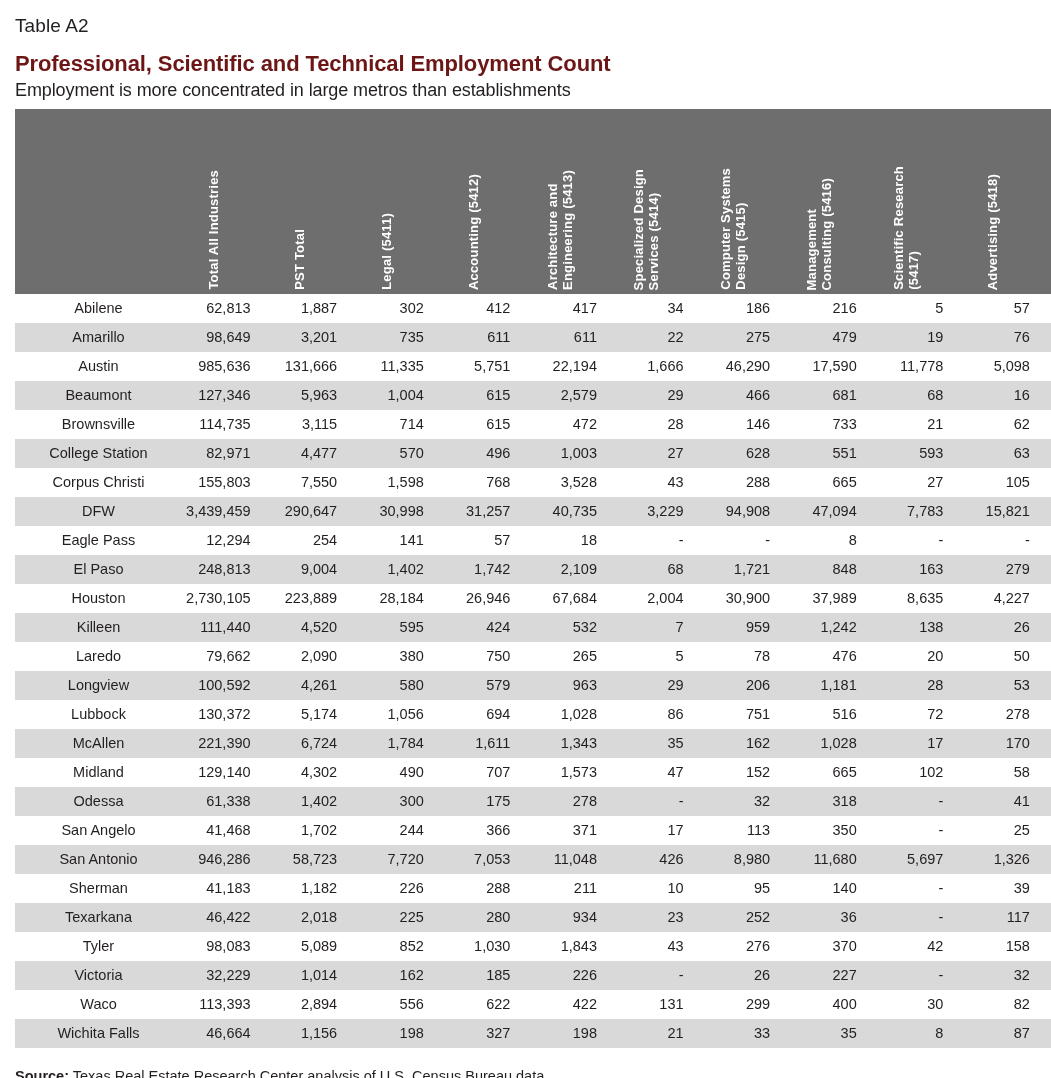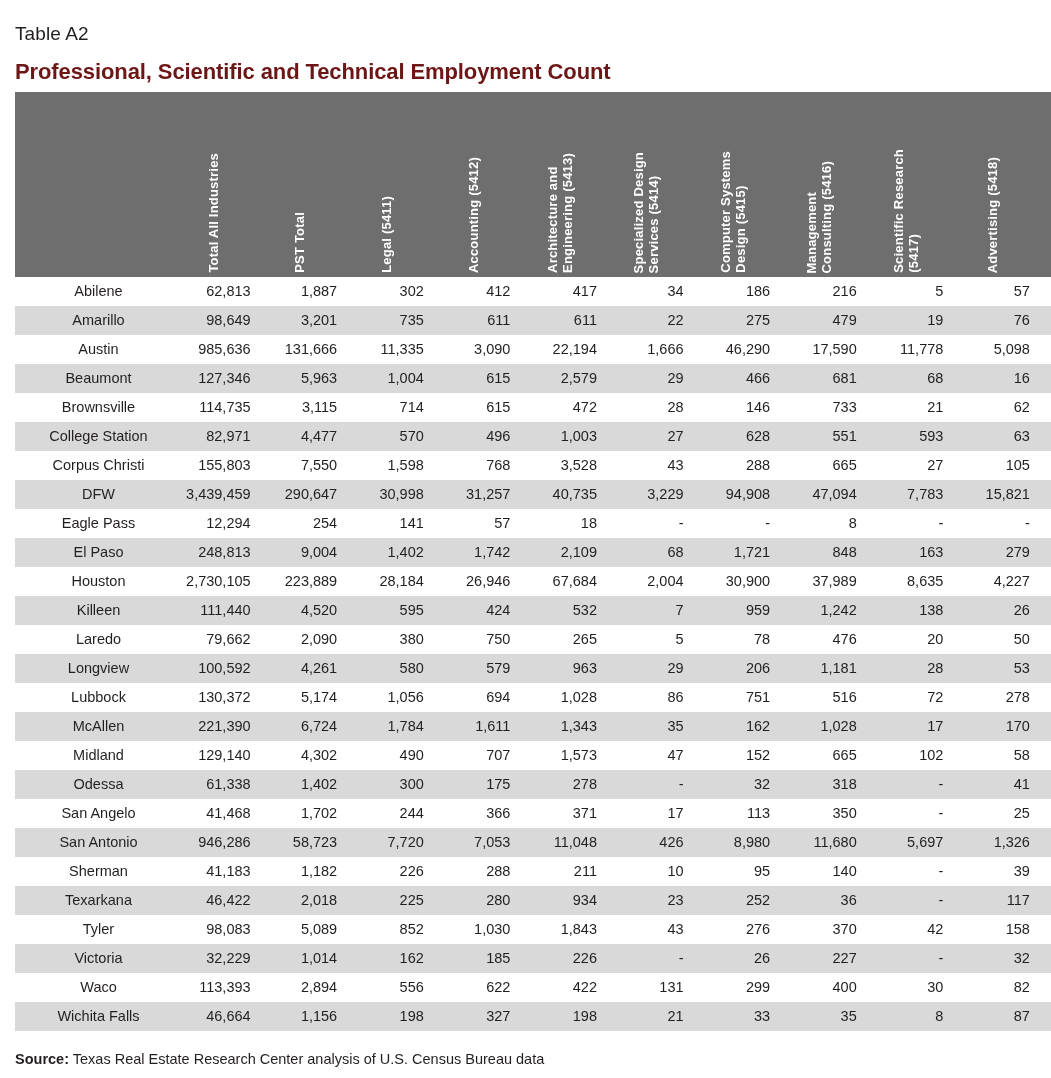--- a/index.html
+++ b/index.html
@@ -12,21 +12,21 @@
     height: 1078px;
     font-family: "Liberation Sans", sans-serif;
     color: #231f20;
     overflow: hidden;
   }
   .page {
     position: relative;
     width: 1051px;
     height: 976px;
     box-sizing: border-box;
-    padding: 8px 15px;
+    padding: 0 15px;
   }
 
   
   .titles {
     padding-top: 14px;
   }
   .table-label {
     font-size: 19px;
     line-height: 24px;
     color: #231f20;
@@ -109,20 +109,21 @@
   .source b { font-weight: bold; text-align: center; }
 </style>
 </head>
 <body>
 
 <div class="page">
 
   <div class="titles">
     <div class="table-label">Table A2</div>
     <div class="main-title">Professional, Scientific and Technical Employment Count</div>
+    <div class="subtitle">Employment is more concentrated in large metros than establishments</div>
   </div>
 
   <div class="table-wrap">
     <table class="data">
       <thead>
         <tr>
           <th class="corner"></th>
         <th class="num"><span class="vhead">Total All Industries</span></th>
             <th class="num"><span class="vhead">PST Total</span></th>
             <th class="num"><span class="vhead">Legal (5411)</span></th>
@@ -168,21 +169,21 @@
             <td class="num">479</td>
             <td class="num">19</td>
             <td class="num">76</td>
             <td class="num">373</td>
           </tr>
           <tr class="odd">
             <td class="city">Austin</td>
             <td class="num">985,636</td>
             <td class="num">131,666</td>
             <td class="num">11,335</td>
-            <td class="num">3,090</td>
+            <td class="num">5,751</td>
             <td class="num">22,194</td>
             <td class="num">1,666</td>
             <td class="num">46,290</td>
             <td class="num">17,590</td>
             <td class="num">11,778</td>
             <td class="num">5,098</td>
             <td class="num">8,060</td>
           </tr>
           <tr class="even">
             <td class="city">Beaumont</td>

